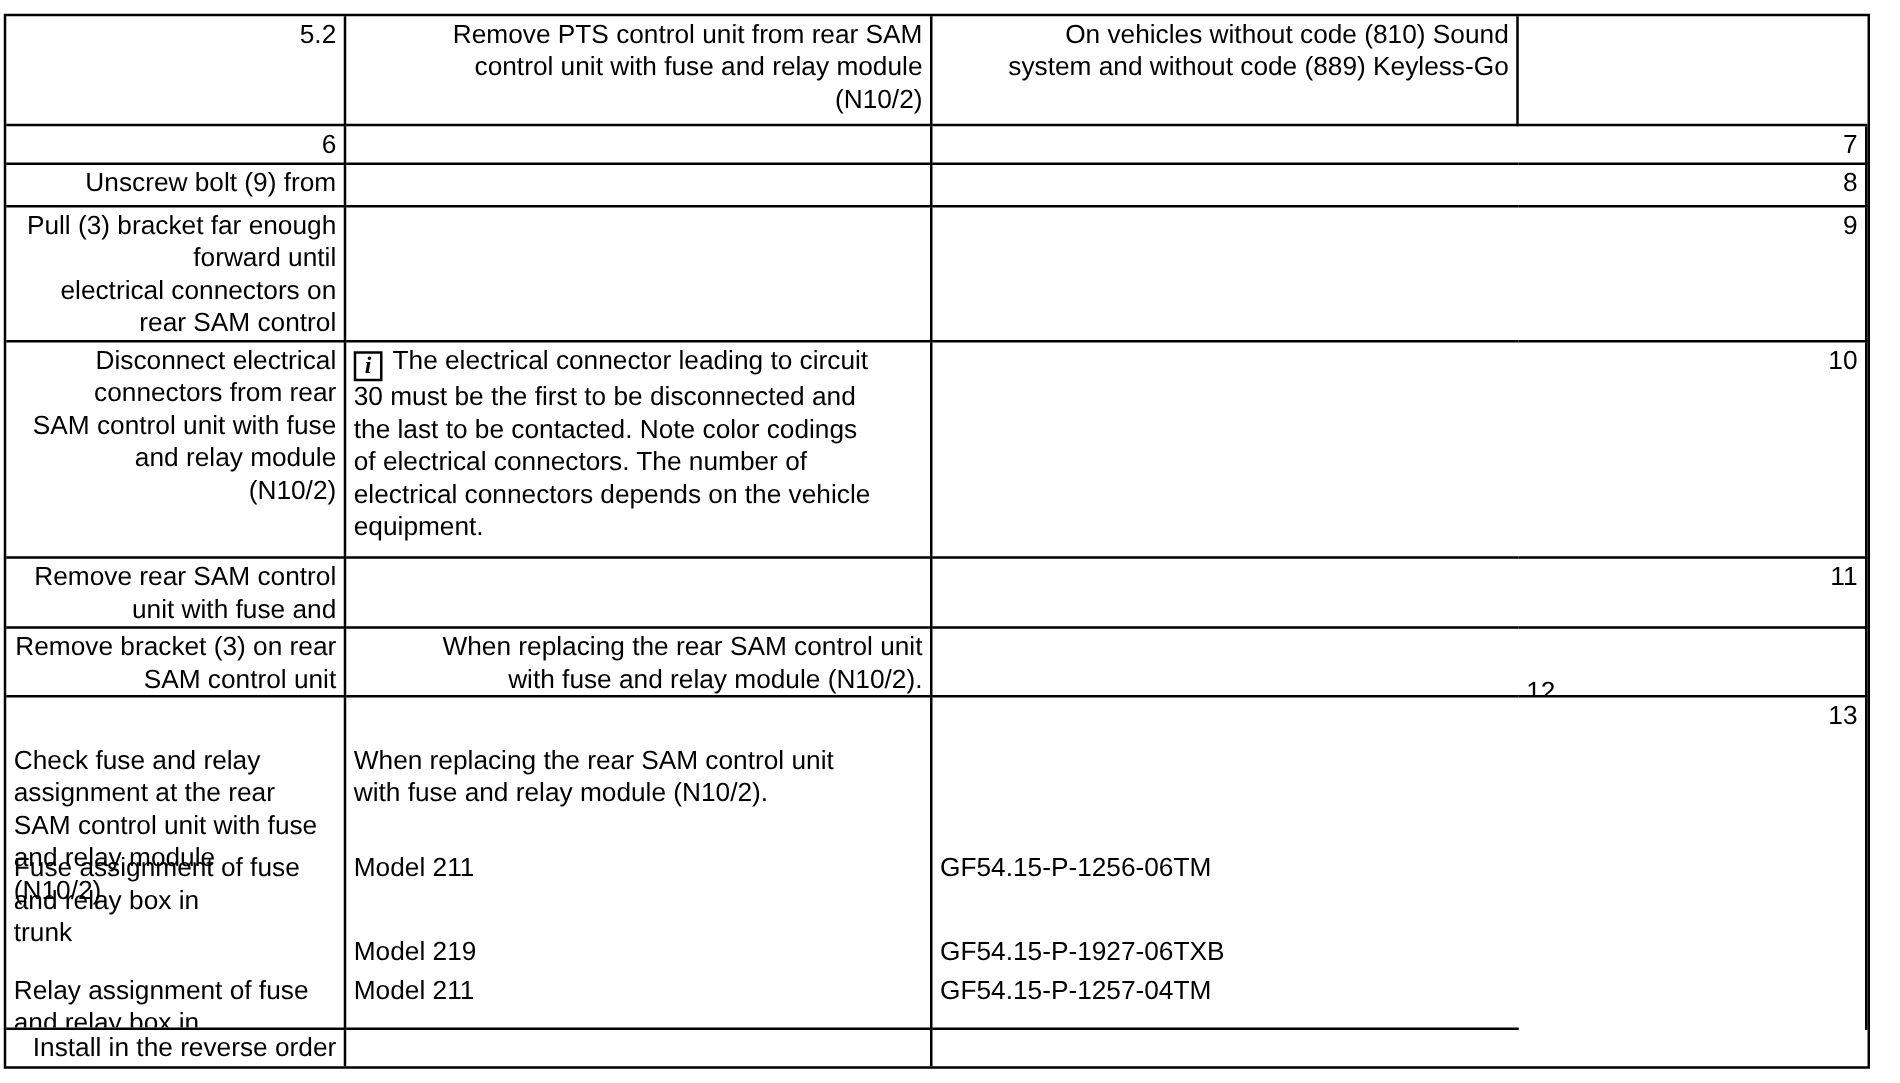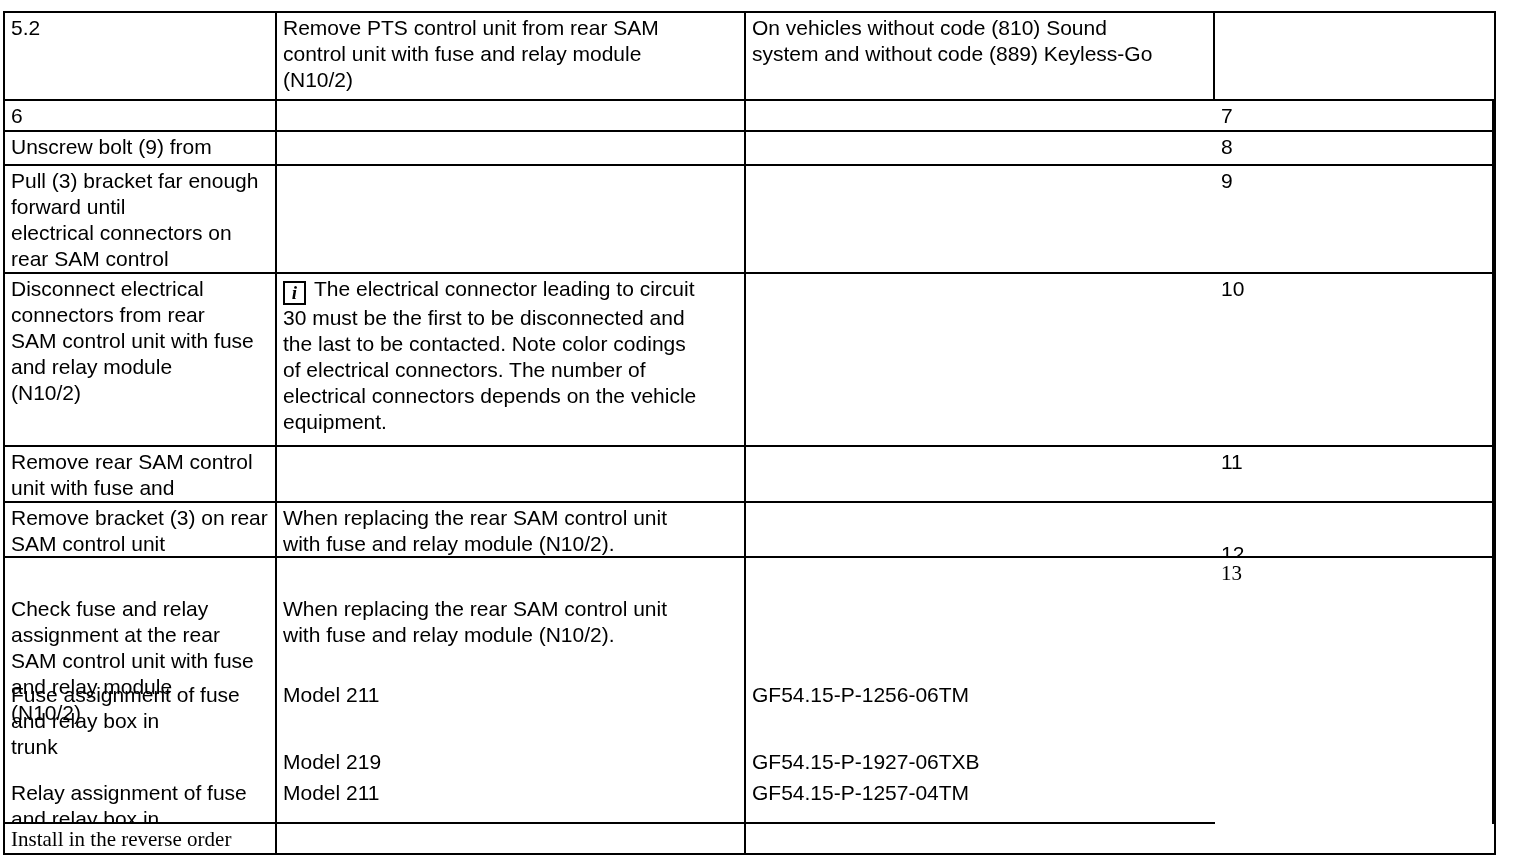--- a/index.html
+++ b/index.html
@@ -16,22 +16,22 @@
     font-size:21px;line-height:26px;
   }
   .c{
     border-right:2px solid #000;
     border-bottom:2px solid #000;
     padding:2px 6px 0 6px;
     box-sizing:border-box;
     overflow:hidden;
   }
   .lc{border-right:none;}
-  .lr{border-bottom:none;font-family:Liberation Serif, serif;}
-  .t{white-space:pre-line;}
+  .lr{border-bottom:none;}
+  .t{white-space:pre-line;text-align:right;}
   .tall{position:relative;padding:0;}
   .sub{position:absolute;left:6px;right:6px;white-space:pre-line;margin-top:36px;}
   .s-a{top:2px;}
   .s-b{top:88px;}
   .s-c{top:155px;}
   .s-d{top:186px;}
   .s-e{top:238px;}
   .info-box{
     display:inline-block;width:19px;height:20px;
     border:2px solid #000;

